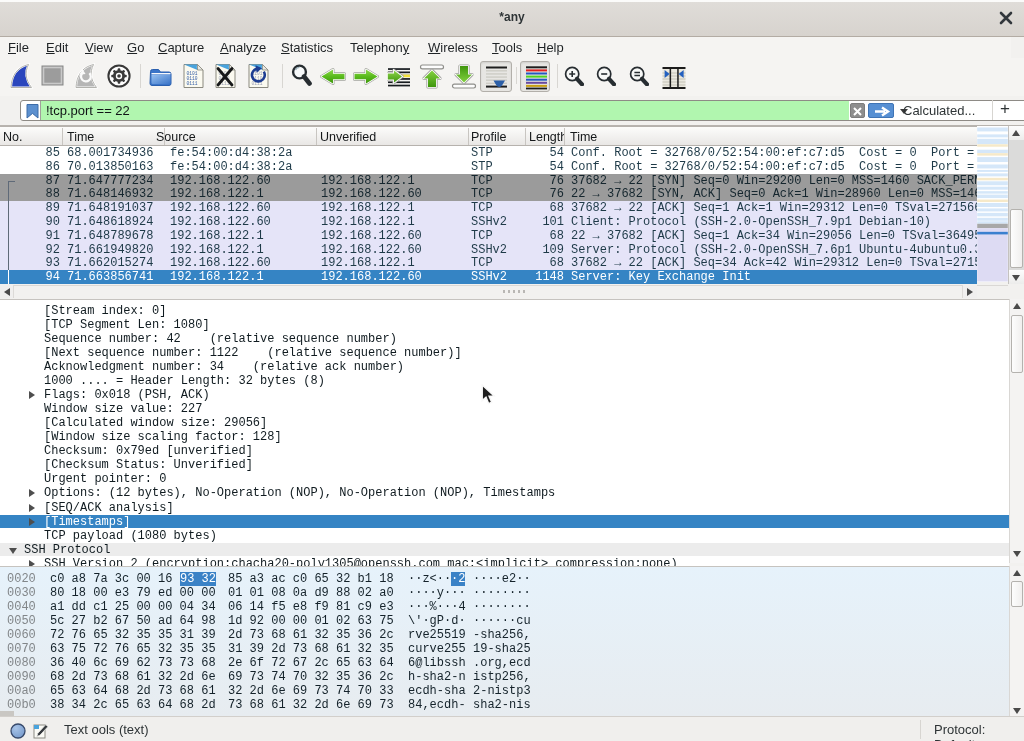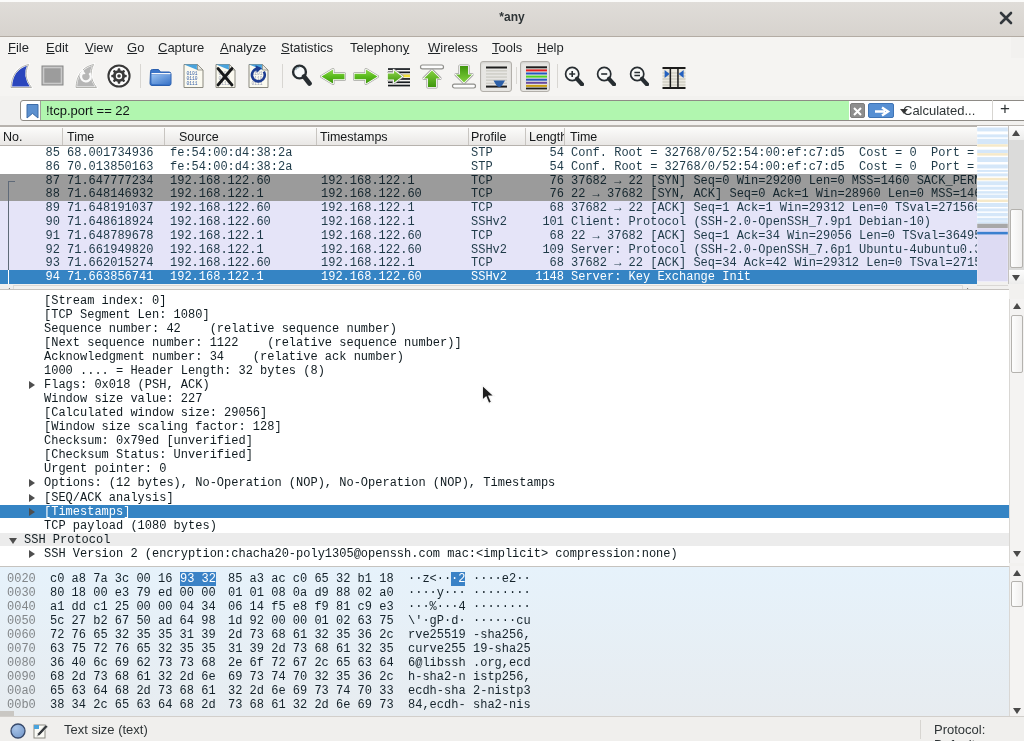--- a/index.html
+++ b/index.html
@@ -39,21 +39,21 @@
 #minimap{left:977px;top:128px;width:31px;height:156px;background:#fff}
 .sbv{position:absolute;background:#f4f3f2;border-left:1px solid #d9d7d4}
 .sbthumb{position:absolute;background:linear-gradient(90deg,#fdfdfd,#f0efee);border:1px solid #b4b2ae;border-radius:2px}
 .arrow{position:absolute;width:0;height:0}
 .au{border-left:4px solid transparent;border-right:4px solid transparent;border-bottom:6px solid #4a4a4a}
 .ad{border-left:4px solid transparent;border-right:4px solid transparent;border-top:6px solid #4a4a4a}
 .al{border-top:4px solid transparent;border-bottom:4px solid transparent;border-right:6px solid #4a4a4a}
 .ar{border-top:4px solid transparent;border-bottom:4px solid transparent;border-left:6px solid #4a4a4a}
 #hscroll{left:0;top:285px;width:1008px;height:13px;background:#f2f1ef;border-top:1px solid #dad8d5}
 
-#details{left:0;top:289px;width:1009px;height:312px;background:#fff;overflow:hidden;border-top:1px solid #c6c3bf}
+#details{left:0;top:299px;width:1009px;height:312px;background:#fff;overflow:hidden;border-top:1px solid #c6c3bf}
 .dline{position:absolute;left:0;width:1009px;height:13px}
 .dline .txt{position:absolute;white-space:pre}
 .exp{position:absolute;width:0;height:0;top:3px}
 .expr{border-top:4px solid transparent;border-bottom:4px solid transparent;border-left:6px solid #4e4e4e}
 .expd{border-left:4px solid transparent;border-right:4px solid transparent;border-top:6px solid #4e4e4e}
 
 #hexpane{left:0;top:566px;width:1009px;height:150px;background:linear-gradient(#e6f2fb,#e7ecf0);overflow:hidden;border-top:1px solid #c6c3bf}
 .hline{position:absolute;left:0;height:14px}
 
 #statusbar{left:0;top:716px;width:1024px;height:25px;background:#f0efed;border-top:1px solid #d2cfcb}
@@ -308,22 +308,22 @@
   </div>
   <div style="position:absolute;left:879px;top:8px;width:0;height:0;border-left:4.5px solid transparent;border-right:4.5px solid transparent;border-top:5px solid #3a3a3a"></div>
  </div>
  <div id="expression">Calculated...</div>
  <div style="position:absolute;left:992px;top:4px;width:1px;height:20px;background:#d7d5d1"></div>
  <div id="plus">+</div>
 </div>
 <div id="plheader" class="abs">
     <span style="left:3px">No.</span>
     <span style="left:67px">Time</span>
-    <span style="left:179px">Source</span>
-    <span style="left:320px">Timestamps</span>
+    <span style="left:156px">Source</span>
+    <span style="left:320px">Unverified</span>
     <span style="left:471px">Profile</span>
     <span style="left:570px">Time</span>
     <span style="left:529px;width:35px;overflow:hidden;display:inline-block">Length</span>
     <div class="cs" style="left:62px"></div>
     <div class="cs" style="left:164px"></div>
     <div class="cs" style="left:316px"></div>
     <div class="cs" style="left:468px"></div>
     <div class="cs" style="left:525px"></div>
     <div class="cs" style="left:564px"></div>
   </div>
@@ -387,19 +387,19 @@
           <stop offset="1" stop-color="#6f94c8"></stop>
         </radialGradient>
       </defs>
   <circle cx="8" cy="8" r="7" fill="url(#sg)" stroke="#37496b" stroke-width="1.3"></circle>
  </svg>
  <svg style="position:absolute;left:33px;top:6px" width="16" height="16" viewBox="0 0 16 16">
   <rect x="1" y="2" width="11" height="13" fill="#fbfbf6" stroke="#8b8b84" stroke-width="1"></rect>
   <rect x="1" y="2" width="5" height="4" fill="#49a3dd"></rect>
   <path d="M12.8 1.6 L4.8 10.3 L3.8 13.4 L6.9 12.3 L14.9 3.7 Z" fill="#34383d" stroke="#eeeeea" stroke-width="0.8"></path>
  </svg>
- <div class="sl" style="left:64px">Text size (text)</div>
+ <div class="sl" style="left:64px">Text ools (text)</div>
  <div style="position:absolute;left:920px;top:3px;width:1px;height:19px;background:#d7d5d1"></div>
  <div class="sl" style="left:934px">Protocol: Default</div>
 </div>
 
 <svg class="abs" style="left:481px;top:384px" width="15" height="22" viewBox="0 0 15 22">
  <path d="M1.2 1 L1.2 16.6 L5 13.2 L7.6 19.6 L10.7 18.3 L8.1 12.1 L13.2 11.9 Z" fill="#1f1f1f" stroke="#f8f8f8" stroke-width="1.5"></path>
 </svg>
 </body></html>

